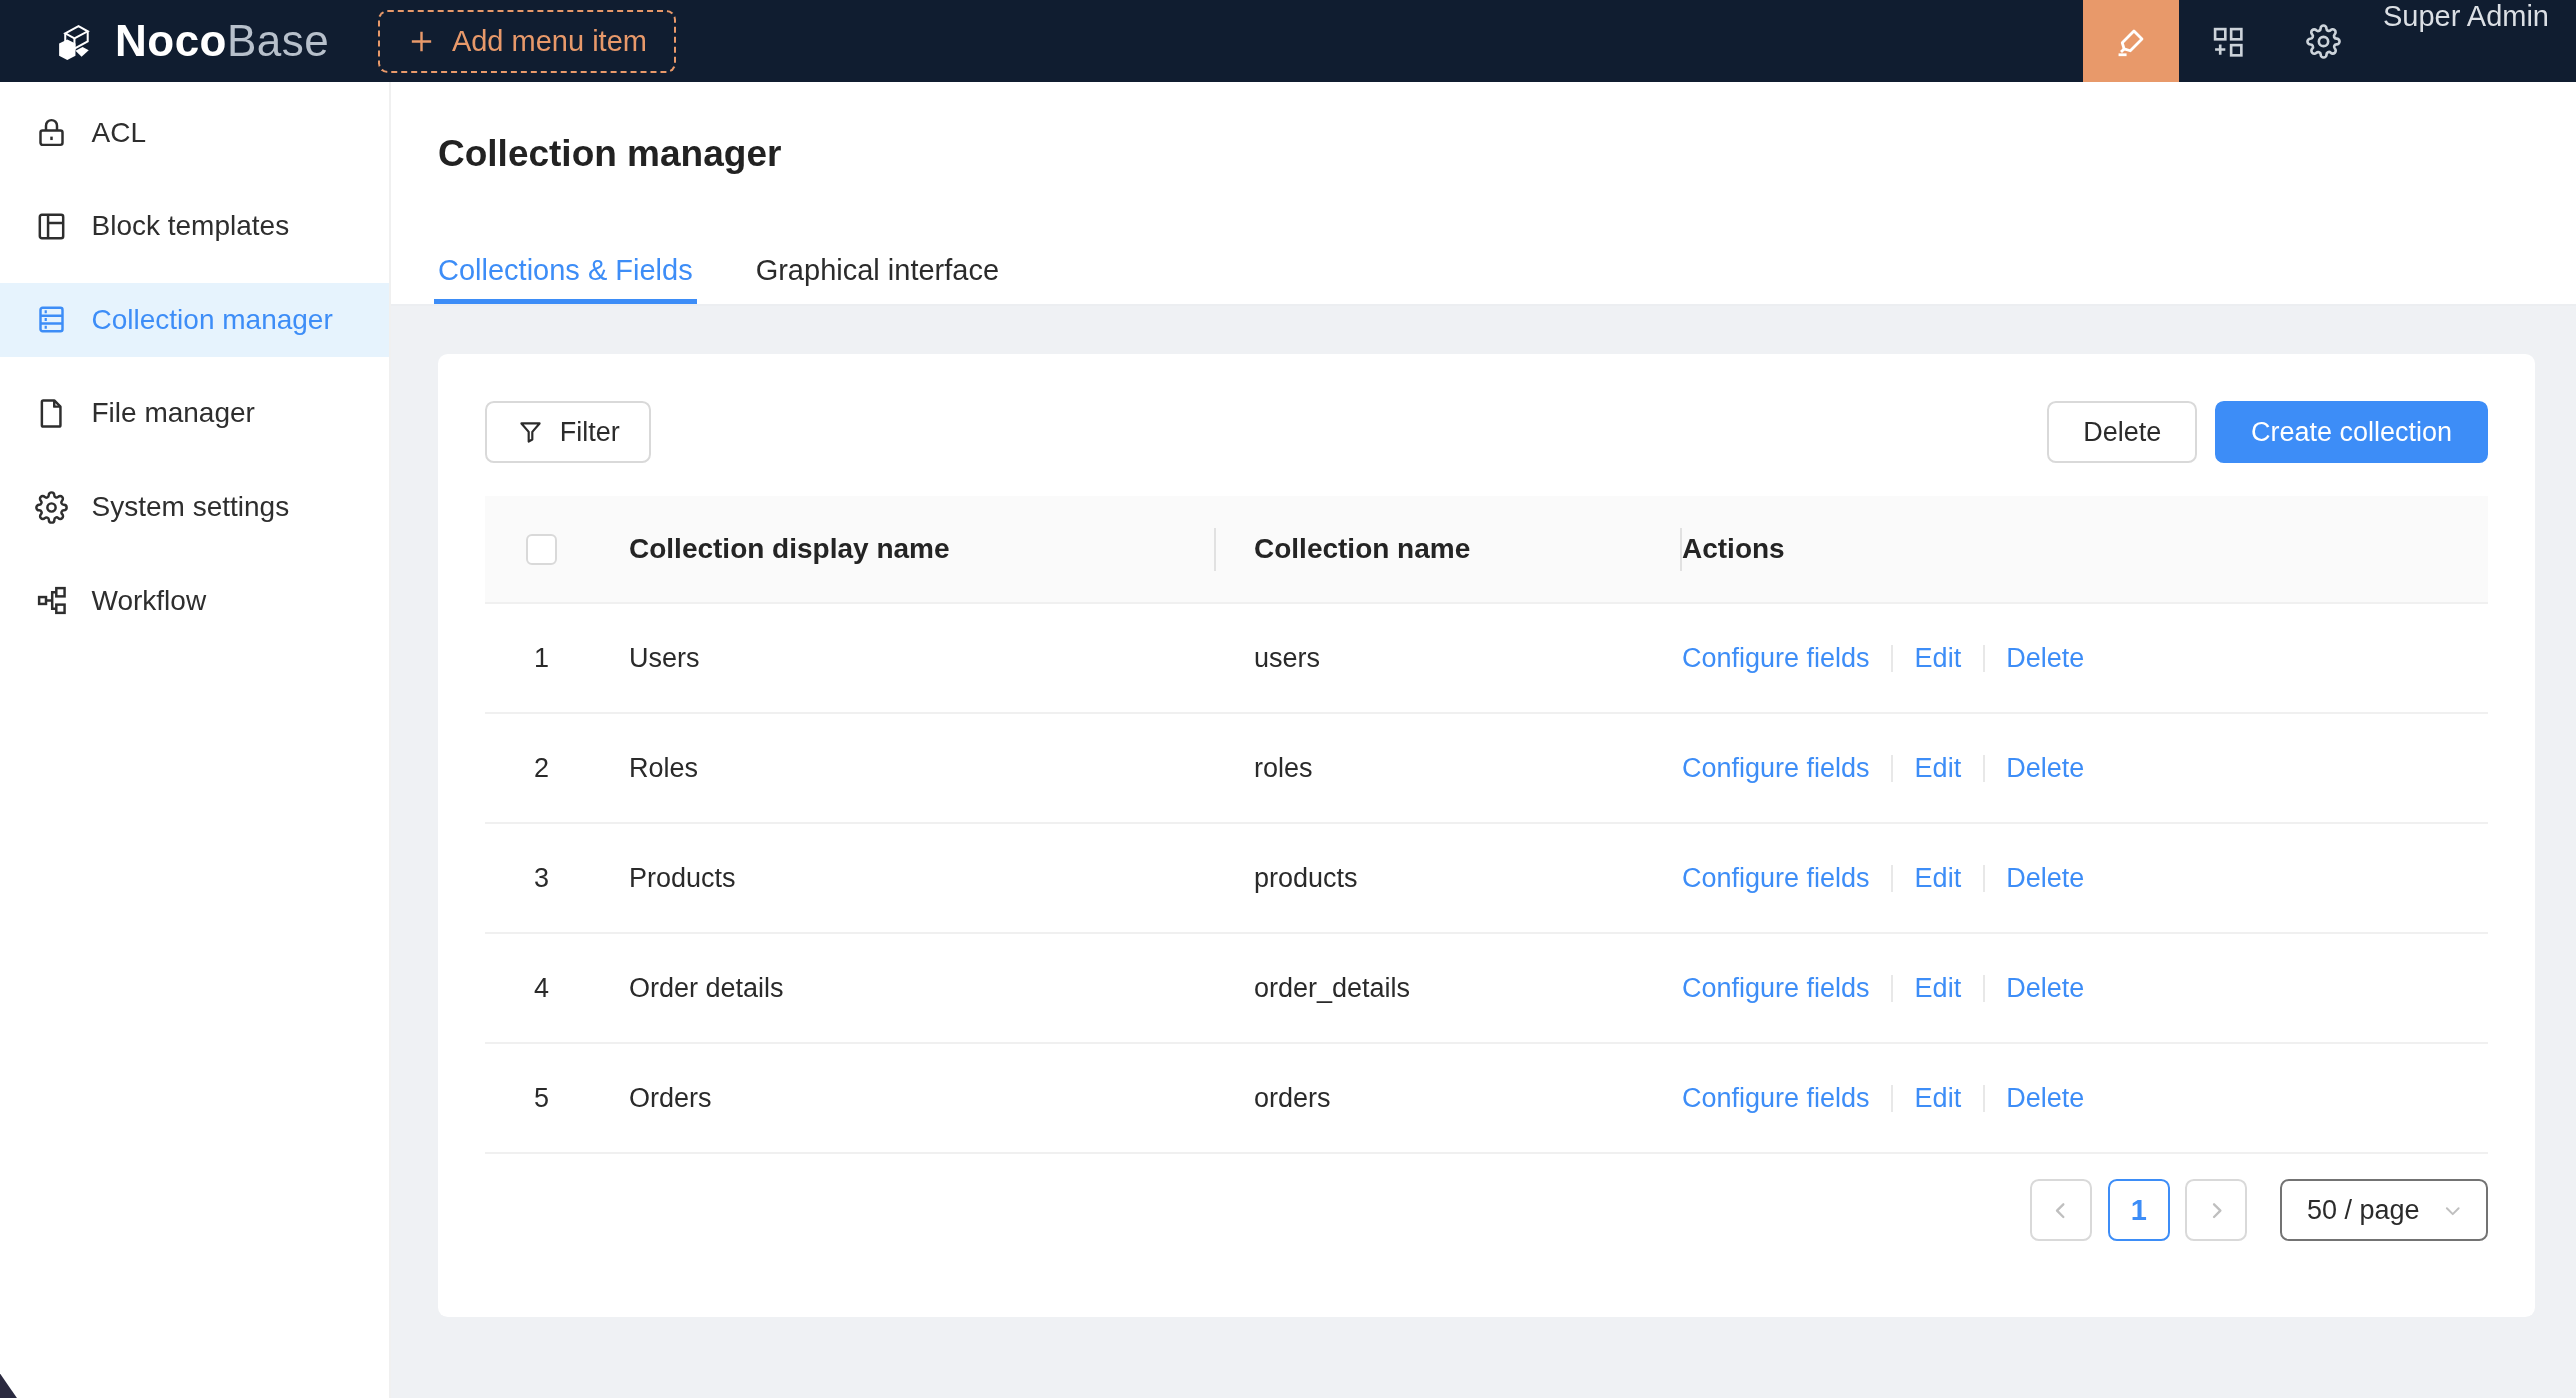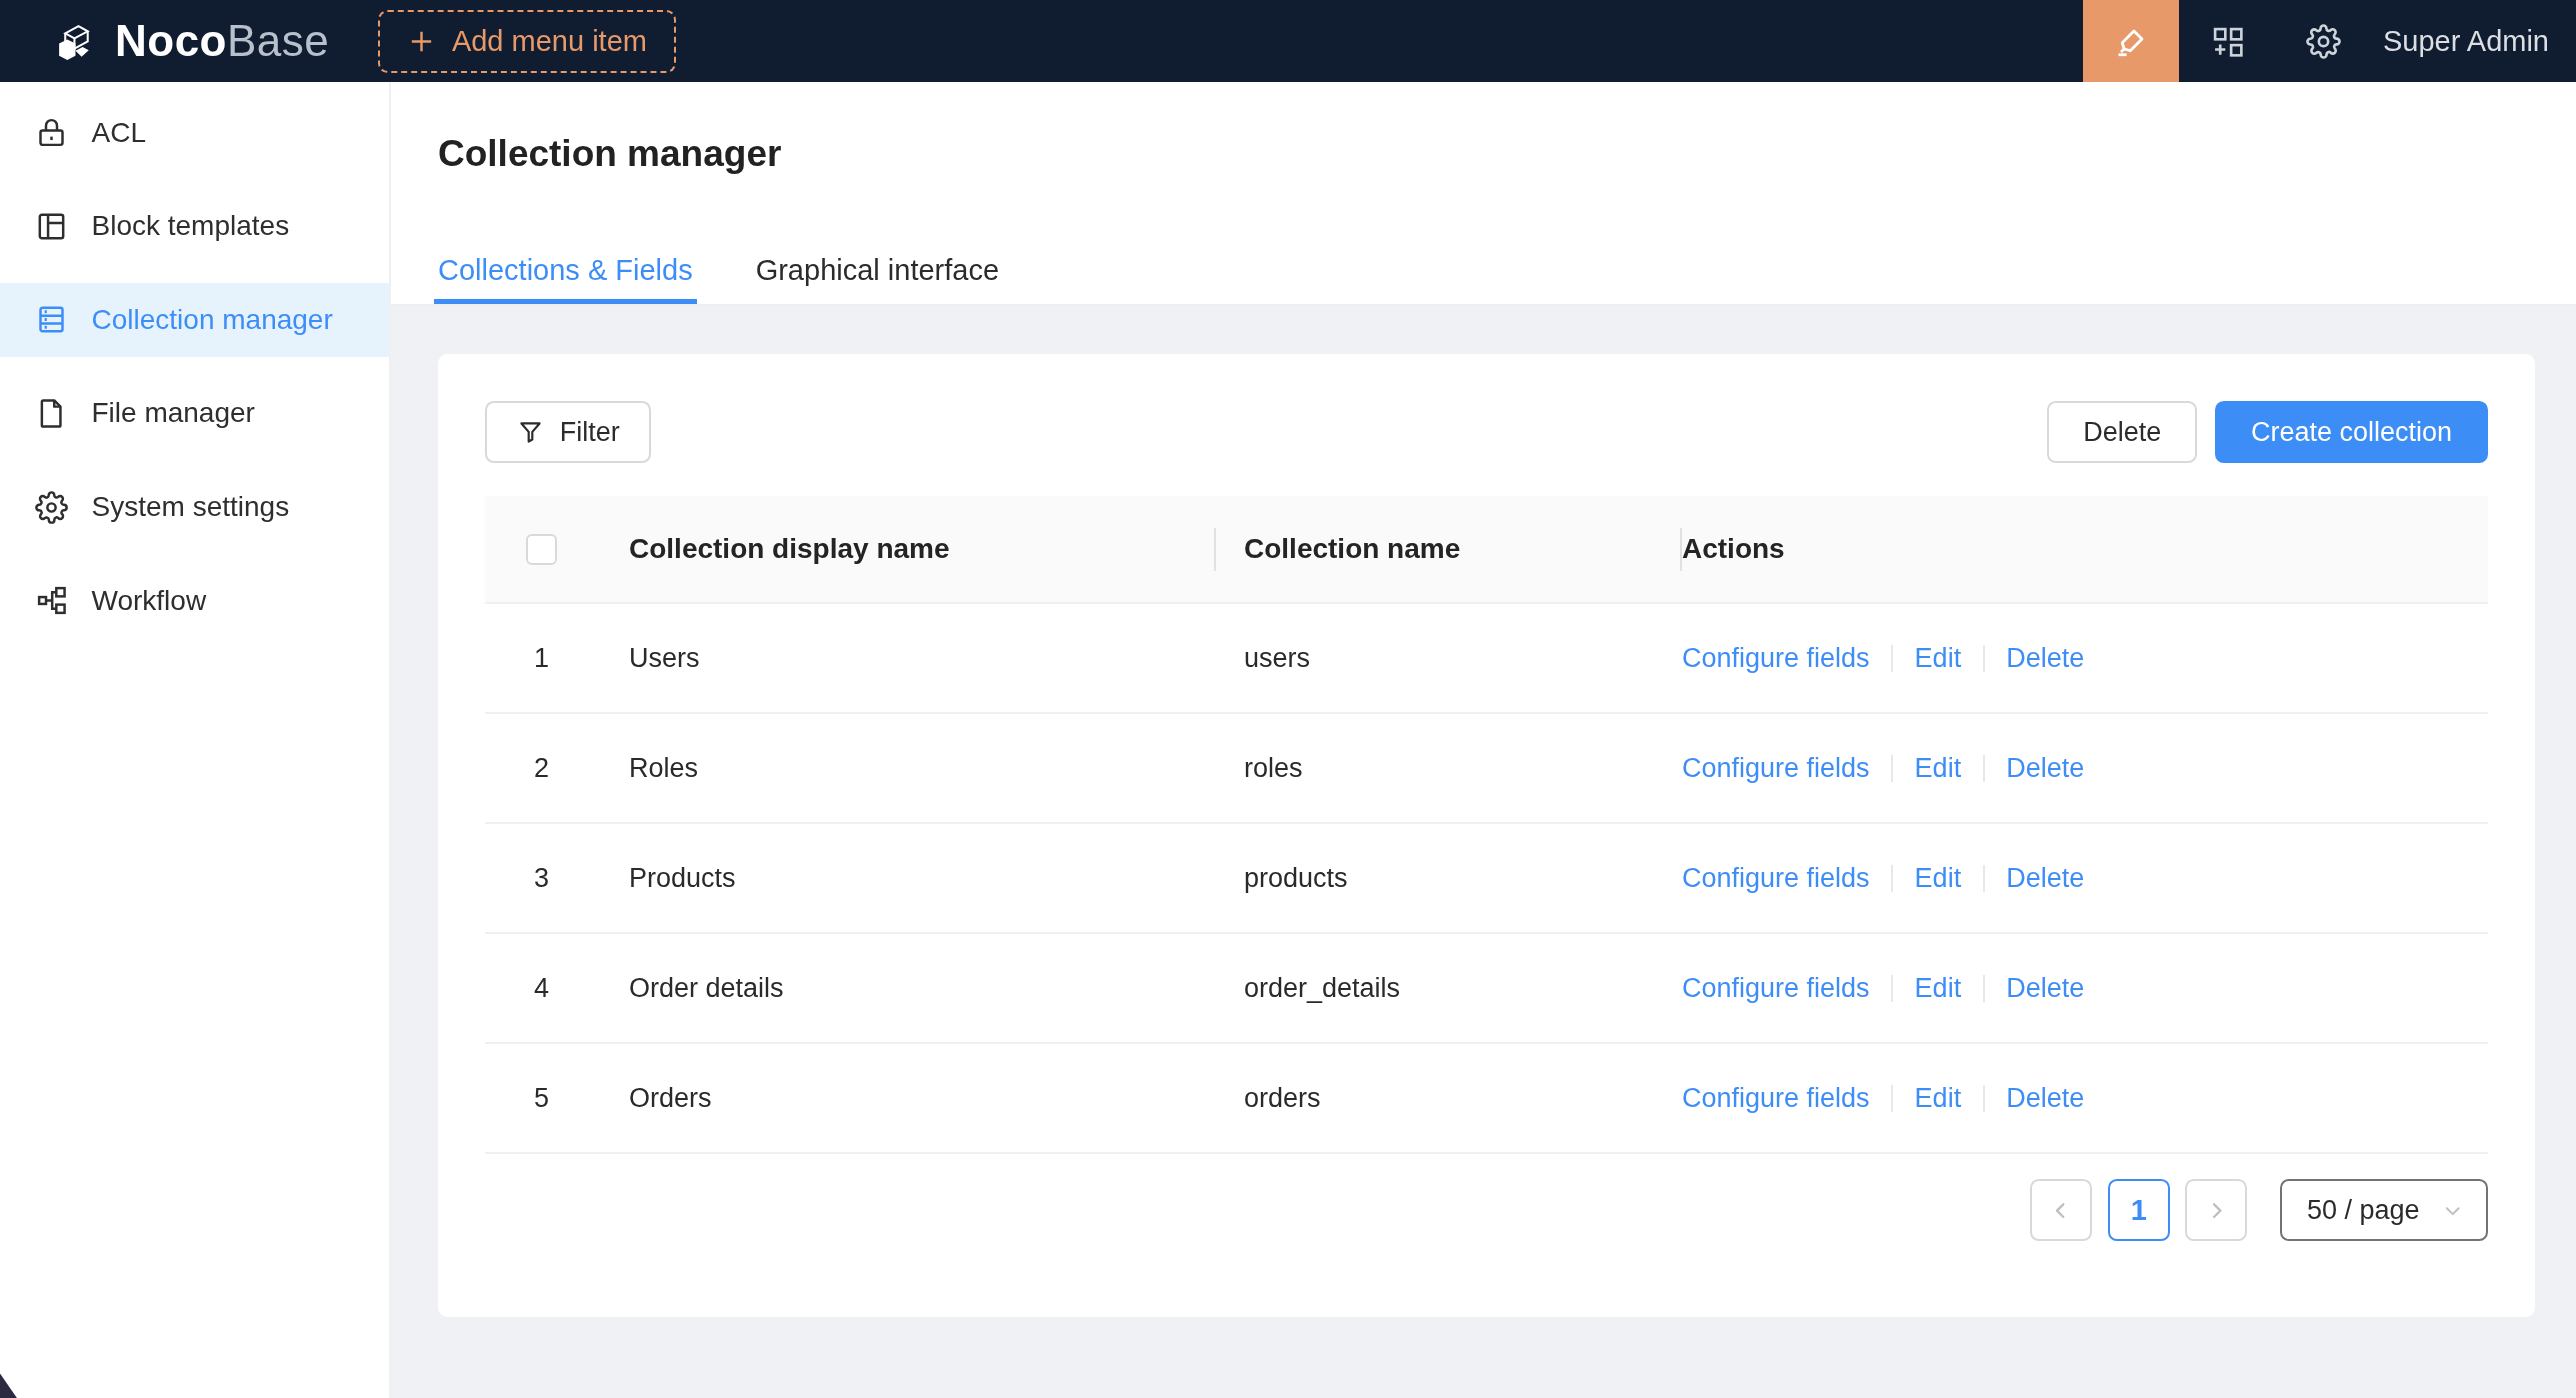--- a/index.html
+++ b/index.html
@@ -17,21 +17,21 @@
   .brand{display:flex;align-items:center;gap:13px;padding-left:53px;}
   .brand-icon{width:49px;height:49px;}
   .brand-text{font-size:44px;letter-spacing:0.5px;line-height:1;}
   .brand-bold{font-weight:700;color:#ffffff;}
   .brand-light{font-weight:300;color:#b7c0cb;}
   .add-menu{
     margin-left:49px;height:63px;padding:0 27px;display:flex;align-items:center;gap:15.6px;
     border:2px dashed #e8996a;border-radius:9.8px;background:transparent;
     color:#e8996a;font-size:29px;cursor:pointer;
   }
-  .top-right{margin-left:auto;display:flex;align-items:center;height:100%;}
+  .top-right{margin-left:auto;display:flex;align-items:flex-start;height:100%;}
   .icon-btn{
     width:96px;height:82px;display:flex;align-items:center;justify-content:center;
     color:#ccd3da;background:transparent;border:none;cursor:pointer;
   }
   .icon-btn.active{background:#e8996a;color:#ffffff;}
   .user-name{color:#dbdfe4;font-size:29px;margin:0 27px 0 11.7px;cursor:pointer;}
 
   
   .body-row{display:flex;height:1316px;}
   .sidebar{width:391px;background:#ffffff;border-right:2px solid #f0f0f0;padding-top:13.7px;flex:none;}
@@ -69,21 +69,21 @@
 
   
   .table{margin-top:33px;font-size:27px;}
   .t-header{
     display:flex;align-items:center;background:#fafafa;height:108px;
     border-bottom:2px solid #f0f0f0;font-weight:600;font-size:28px;color:#242424;
   }
   .t-row{display:flex;align-items:center;height:110px;border-bottom:2px solid #f0f0f0;color:#2a2a2a;}
   .c-sel{width:113px;display:flex;justify-content:center;flex:none;}
   .c-display{width:618px;padding-left:31px;flex:none;position:relative;}
-  .c-name{width:466px;padding-left:28px;flex:none;position:relative;}
+  .c-name{width:466px;padding-left:38px;flex:none;position:relative;}
   .c-actions{flex:1;display:flex;align-items:center;}
   .t-header .c-display::after,.t-header .c-name::after{
     content:"";position:absolute;right:0;top:50%;margin-top:-21.5px;height:43px;width:2px;background:#e1e1e1;
   }
   .checkbox{width:31px;height:31px;border:2px solid #d9d9d9;border-radius:5.9px;background:#fff;cursor:pointer;}
   .row-index{color:#2a2a2a;}
   .c-actions a{color:#3d8df7;text-decoration:none;cursor:pointer;}
   .action-divider{width:2px;height:27px;background:#e8e8e8;margin:0 21.5px;flex:none;}
 
   

